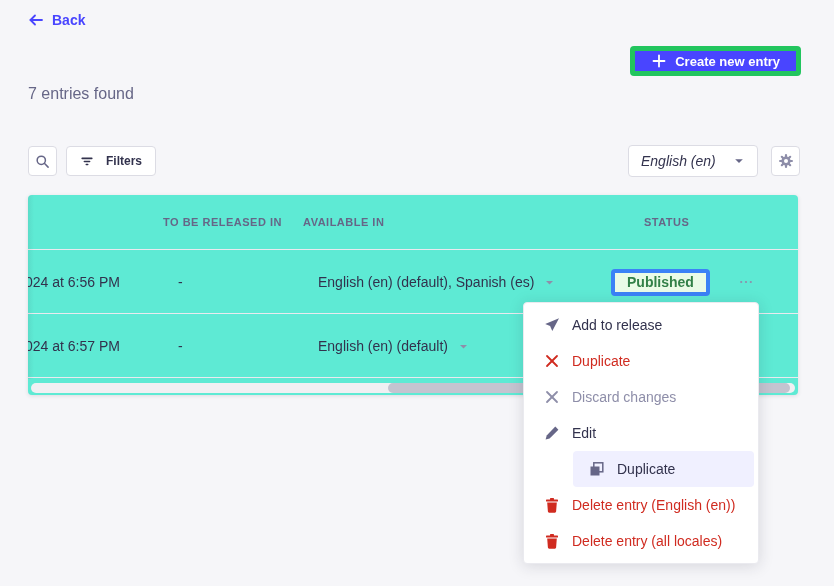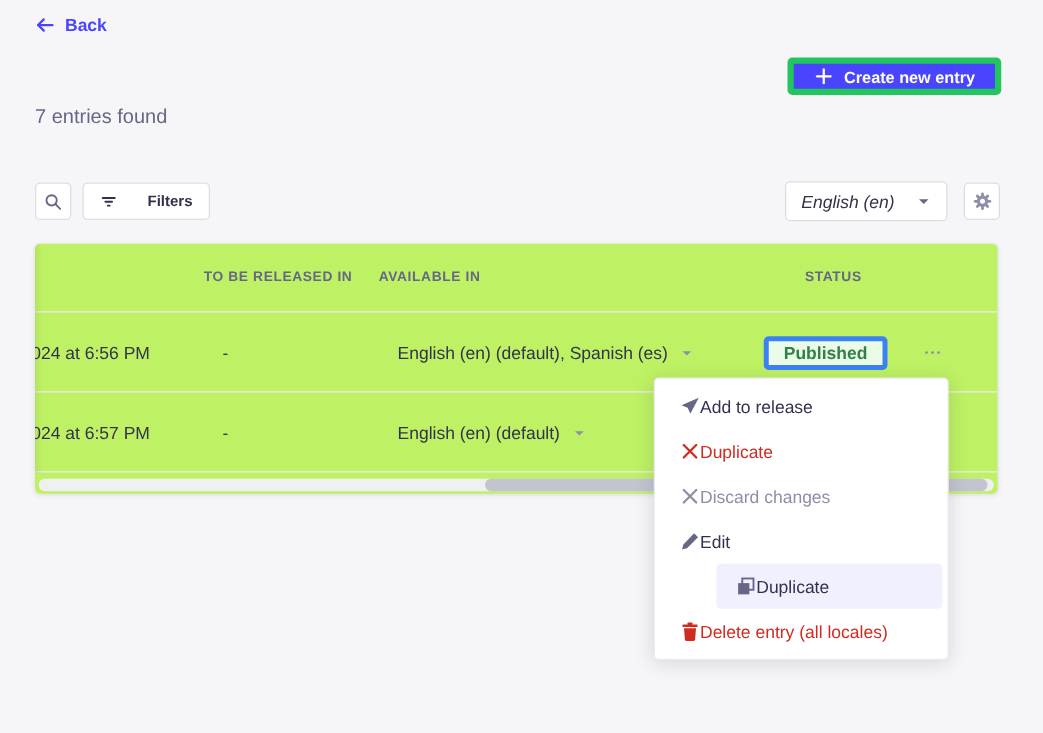--- a/index.html
+++ b/index.html
@@ -26,34 +26,34 @@
     color:#ffffff; font-size:13px; font-weight:bold; cursor:pointer;
     font-family:"Liberation Sans", sans-serif;
   }
   
   .tool-btn {
     background:#ffffff; border:1px solid #dcdce4; border-radius:4px; cursor:pointer;
     display:flex; align-items:center; justify-content:center; color:#32324d;
   }
   .search-btn { position:absolute; left:28px; top:146px; width:29px; height:30px; color:#666687; }
   .filters-btn {
-    position:absolute; left:66px; top:146px; height:30px; padding:0 13px; gap:24px;
+    position:absolute; left:66px; top:146px; height:30px; padding:0 13px; gap:12px;
     font-size:12px; font-weight:bold; font-family:"Liberation Sans", sans-serif;
   }
   .locale-select {
     position:absolute; left:628px; top:145px; width:130px; height:32px; padding:0 12px;
     background:#ffffff; border:1px solid #dcdce4; border-radius:4px; cursor:pointer;
     display:flex; align-items:center; justify-content:space-between;
     font-size:14px; color:#32324d;font-style:italic;
   }
   .gear-btn { position:absolute; left:771px; top:146px; width:29px; height:30px; color:#8e8ea9; }
   
   .table-card {
     position:absolute; left:28px; top:195px; width:770px; height:200px;
-    background:#bef264; border-radius:4px; overflow:hidden;
+    background:#5eead4; border-radius:4px; overflow:hidden;
     box-shadow:0 1px 4px rgba(33,33,52,.12);
   }
   .left-shade {
     position:absolute; left:0; top:0; bottom:16px; width:6px;
     background:linear-gradient(to right, rgba(33,33,52,.07), rgba(33,33,52,0));
     pointer-events:none;
   }
   .th {
     position:absolute; top:0; height:54px; display:flex; align-items:center;
     font-size:11px; font-weight:bold; letter-spacing:.5px; color:#666687;
@@ -86,21 +86,21 @@
     position:absolute; left:360px; width:402px; bottom:2px; height:10px;
     background:#c4c4d0; border-radius:5px; cursor:grab;
   }
   
   .context-menu {
     position:absolute; left:523px; top:302px; width:236px; padding:4px;
     background:#ffffff; border:1px solid #eaeaef; border-radius:4px;
     box-shadow:0 2px 15px rgba(33,33,52,.15); z-index:10;
   }
   .menu-item {
-    height:36px; display:flex; align-items:center; gap:0; padding:0 16px;
+    height:36px; display:flex; align-items:center; gap:12px; padding:0 16px;
     border-radius:4px; font-size:14px; color:#32324d; cursor:pointer;
   }
   .menu-item .mi-icon { width:16px; height:16px; display:flex; color:#666687; flex:none; }
   .menu-item.danger, .menu-item.danger .mi-icon { color:#d02b20; }
   .menu-item.disabled, .menu-item.disabled .mi-icon { color:#8e8ea9; cursor:default; }
   .menu-item.highlighted { background:#f0f0ff;margin-left:45px; }
   svg { display:block; }
 </style>
 </head>
 <body>
@@ -267,26 +267,36 @@
     <div class="menu-item highlighted">
       <span class="mi-icon">
         <svg width="16" height="16" viewBox="0 0 16 16">
           <rect x="4.8" y="1.8" width="9" height="9" fill="none" stroke="#666687" stroke-width="1.5"></rect>
           <rect x="1.5" y="5.5" width="9" height="9" fill="#666687"></rect>
         </svg>
       </span>
       <span>Duplicate</span>
     </div>
 
-
     <div class="menu-item danger">
       <span class="mi-icon">
         <svg width="16" height="16" viewBox="0 0 16 16" fill="currentColor">
           <rect x="6" y="1" width="4" height="2" rx="0.6"></rect>
           <rect x="2" y="2.6" width="12" height="2" rx="0.6"></rect>
           <path d="M3.2 5.6h9.6l-0.7 9a1.2 1.2 0 0 1-1.2 1.1H5.1a1.2 1.2 0 0 1-1.2-1.1z"></path>
         </svg>
       </span>
+      <span>Delete entry (English (en))</span>
+    </div>
+
+    <div class="menu-item danger">
+      <span class="mi-icon">
+        <svg width="16" height="16" viewBox="0 0 16 16" fill="currentColor">
+          <rect x="6" y="1" width="4" height="2" rx="0.6"></rect>
+          <rect x="2" y="2.6" width="12" height="2" rx="0.6"></rect>
+          <path d="M3.2 5.6h9.6l-0.7 9a1.2 1.2 0 0 1-1.2 1.1H5.1a1.2 1.2 0 0 1-1.2-1.1z"></path>
+        </svg>
+      </span>
       <span>Delete entry (all locales)</span>
     </div>
 
   </div>
 </div>
 
 </body></html>

